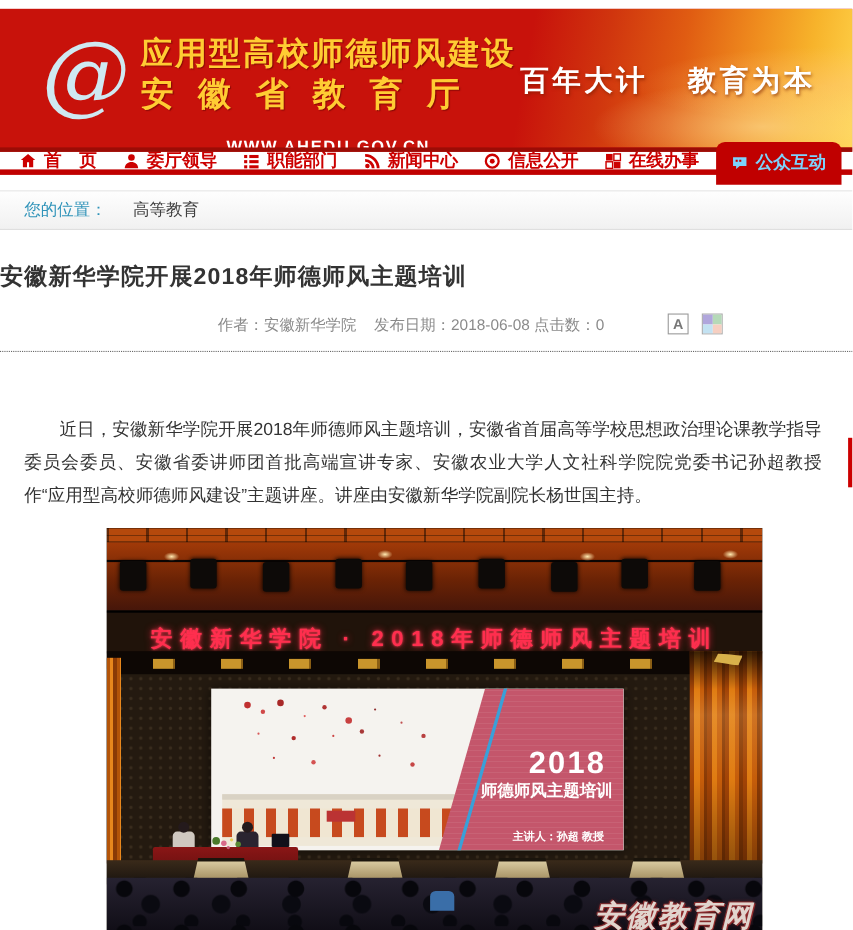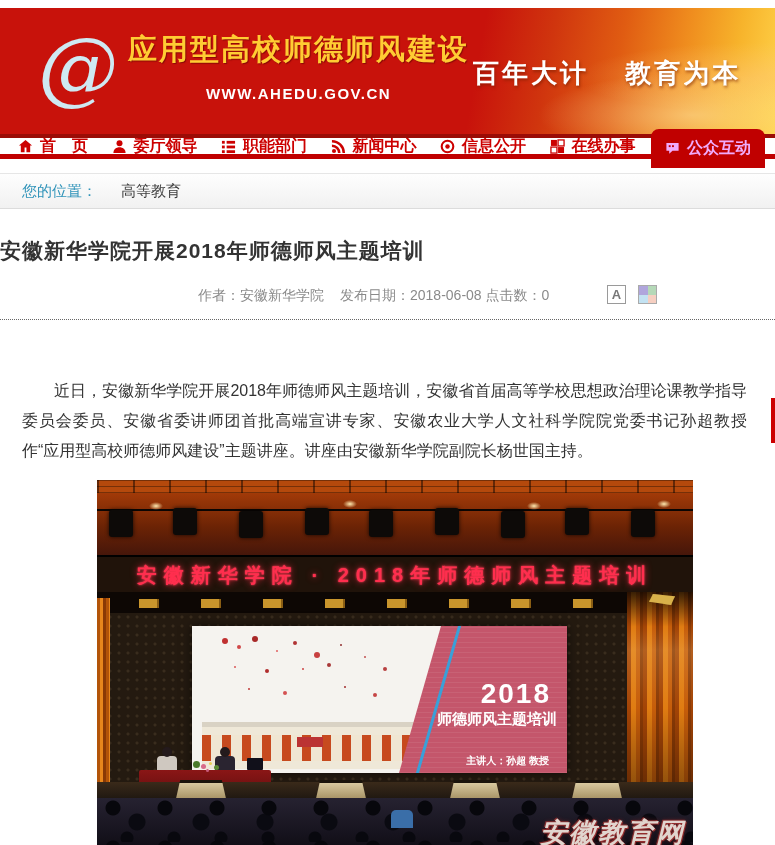--- a/index.html
+++ b/index.html
@@ -19,21 +19,21 @@
   .org-block{position:absolute;left:128px;top:24px;color:#ffcc33;}
   .org-line1{font-size:29px;font-weight:bold;letter-spacing:2px;line-height:34px;text-shadow:1px 1px 1px rgba(80,0,0,.5);}
   .org-line2{font-size:30px;font-weight:bold;letter-spacing:22px;line-height:40px;text-shadow:1px 1px 1px rgba(80,0,0,.5);}
   .org-site{color:#fff;font-size:15px;font-weight:bold;letter-spacing:1.5px;text-align:center;margin-top:19px;}
 
   
   .nav{height:16px;background:#fff;display:flex;align-items:center;justify-content:space-between;padding:0 10px;}
   .nav-item{display:flex;align-items:center;gap:7px;height:34px;padding:0 8px;color:#cc0000;
     font-size:16px;font-weight:bold;cursor:pointer;white-space:nowrap;}
   .nav-item .ico{display:inline-flex;width:15px;height:15px;}
-  .nav-item.active{background:#c00000;color:#f0abfc;border-radius:8px 8px 0 0;height:39px;margin-bottom:-5px;padding:0 14px;position:relative;z-index:2;}
+  .nav-item.active{background:#c00000;color:#7dd3fc;border-radius:8px 8px 0 0;height:39px;margin-bottom:-5px;padding:0 14px;position:relative;z-index:2;}
   .nav-bar{height:5px;background:#c00000;}
 
   
   .crumb-gap{height:14px;}
   .breadcrumb{height:34px;line-height:34px;background:linear-gradient(#fefefe,#f1f1f1);
     border-top:1px solid #e6e6e6;border-bottom:1px solid #dcdcdc;padding-left:22px;font-size:15px;}
   .crumb-label{color:#2f93b9;}
   .crumb-current{color:#404040;margin-left:24px;cursor:pointer;}
 
   
@@ -58,21 +58,21 @@
   .photo{position:relative;width:596px;height:373px;margin:14px 0 0 97px;overflow:hidden;background:#17120c;}
   .ph-ceil{position:absolute;left:0;top:0;width:100%;height:13px;background:#b5490c;
     background-image:repeating-linear-gradient(90deg,rgba(0,0,0,.45) 0 2px,transparent 2px 36px),
       repeating-linear-gradient(0deg,rgba(0,0,0,.35) 0 1px,transparent 1px 6px);}
   .ph-rig{position:absolute;left:0;top:13px;width:100%;height:62px;
     background:linear-gradient(180deg,#a23a08,#6b2305 55%,#46160a);}
   .ph-rig:before{content:"";position:absolute;left:0;top:16px;width:100%;height:2px;background:#0a0503;}
   .ph-light{position:absolute;width:24px;height:27px;background:#0d0a08;border-radius:3px;box-shadow:0 0 4px rgba(0,0,0,.8);}
   .ph-glint{position:absolute;width:14px;height:8px;background:radial-gradient(#ffe9b0,rgba(255,180,60,0) 70%);}
   .ph-led{position:absolute;left:0;top:75px;width:100%;height:37px;background:#20130a;border-top:2px solid #000;
-    display:flex;align-items:center;justify-content:center;}
+    display:flex;align-items:flex-end;justify-content:center;}
   .ph-led-text{color:#ff2e4e;font-size:20px;font-weight:bold;letter-spacing:7px;white-space:nowrap;
     text-shadow:0 0 7px rgba(255,40,70,.9),0 0 2px #ff5060;}
   .ph-rig2{position:absolute;left:0;top:112px;width:100%;height:21px;background:#0d0704;}
   .ph-rig2:before{content:"";position:absolute;left:0;top:7px;width:100%;height:9px;
     background:repeating-linear-gradient(90deg,transparent 0 42px,#c9952c 42px 60px,#8a5e14 60px 62px);}
   .ph-stage{position:absolute;left:0;top:133px;width:100%;height:172px;background:#241a10;
     background-image:radial-gradient(circle 1px at 4px 4px,rgba(120,100,70,.25) 0 1px,transparent 2px);background-size:9px 9px;}
   .ph-curtainL{position:absolute;left:0;top:118px;width:13px;height:187px;
     background:repeating-linear-gradient(90deg,#b35408 0 3px,#e8871c 3px 6px,#8a3a05 6px 9px);}
   .ph-curtainR{position:absolute;left:530px;top:112px;width:66px;height:193px;
@@ -128,20 +128,21 @@
 
 <div class="header">
   <div class="header-right">
     <div class="slogan">百年大计 教育为本</div>
   </div>
   <svg class="logo" viewBox="0 0 90 96">
     <text x="2" y="76" font-family="DejaVu Serif, serif" font-style="italic" font-size="84" fill="#cfe9f2">@</text>
   </svg>
   <div class="org-block">
     <div class="org-line1">应用型高校师德师风建设</div>
+    <div class="org-line2">安徽省教育厅</div>
     <div class="org-site">WWW.AHEDU.GOV.CN</div>
   </div>
 </div>
 
 <div class="nav">
   <div class="nav-item">
     <span class="ico">
       <svg viewBox="0 0 16 16" width="15" height="15" fill="currentColor">
           <path d="M8 1l7 6h-2v7h-4V9H7v5H3V7H1z"></path>
         </svg>

